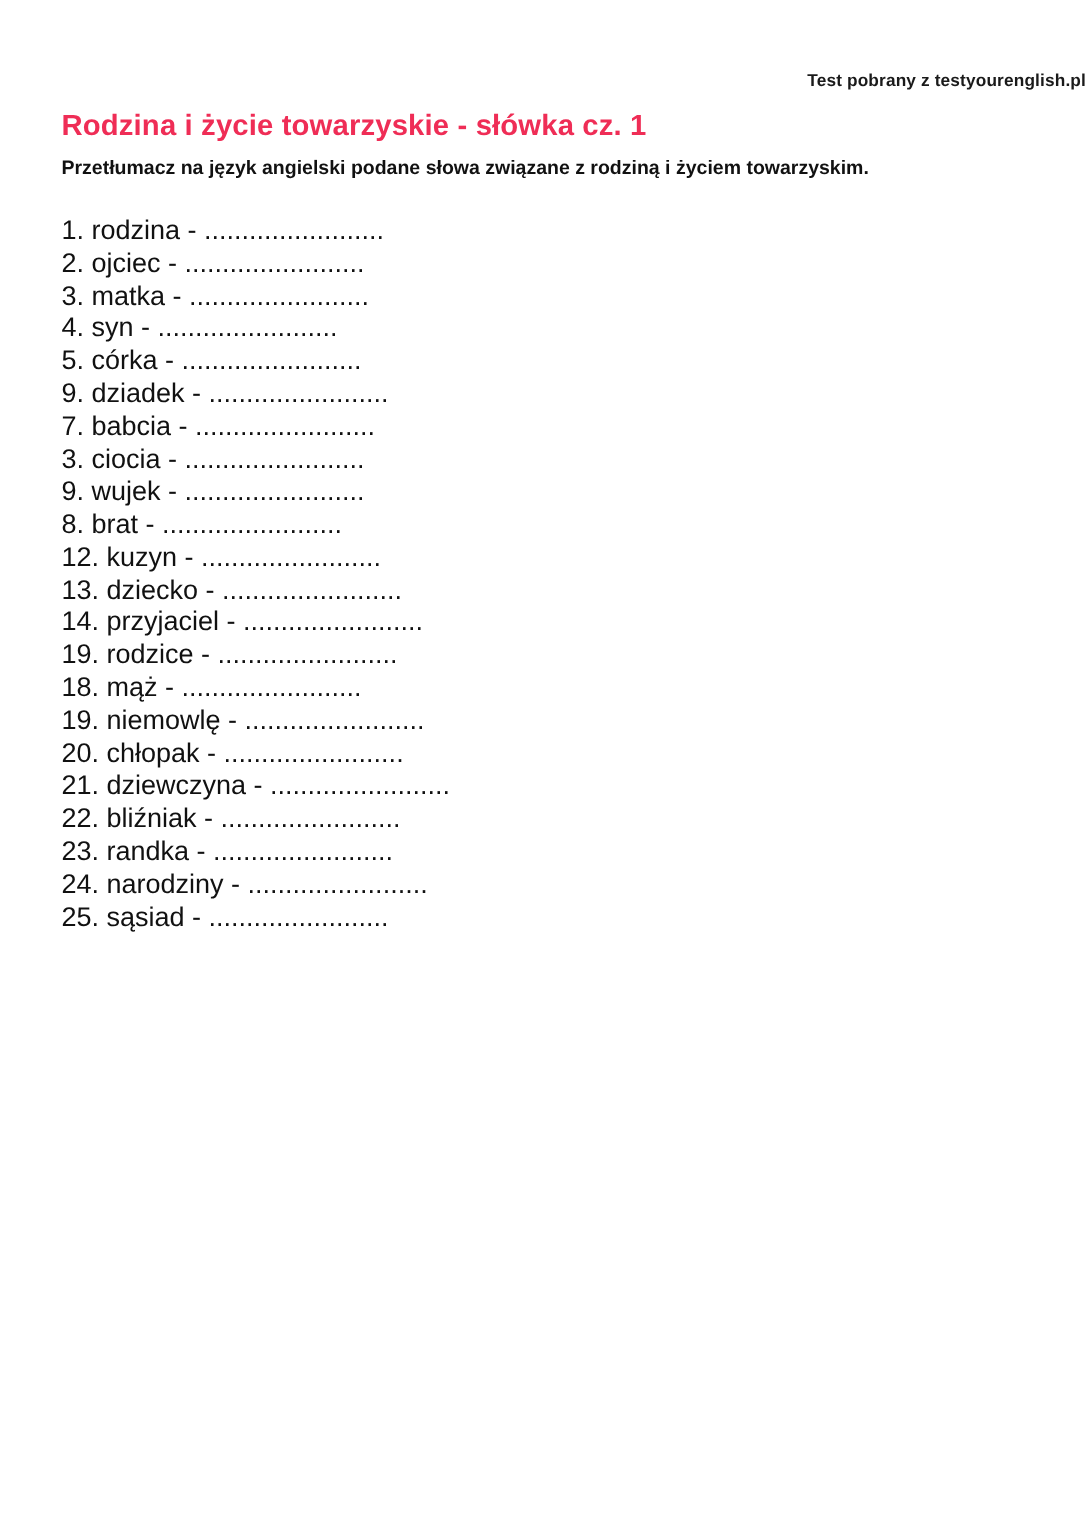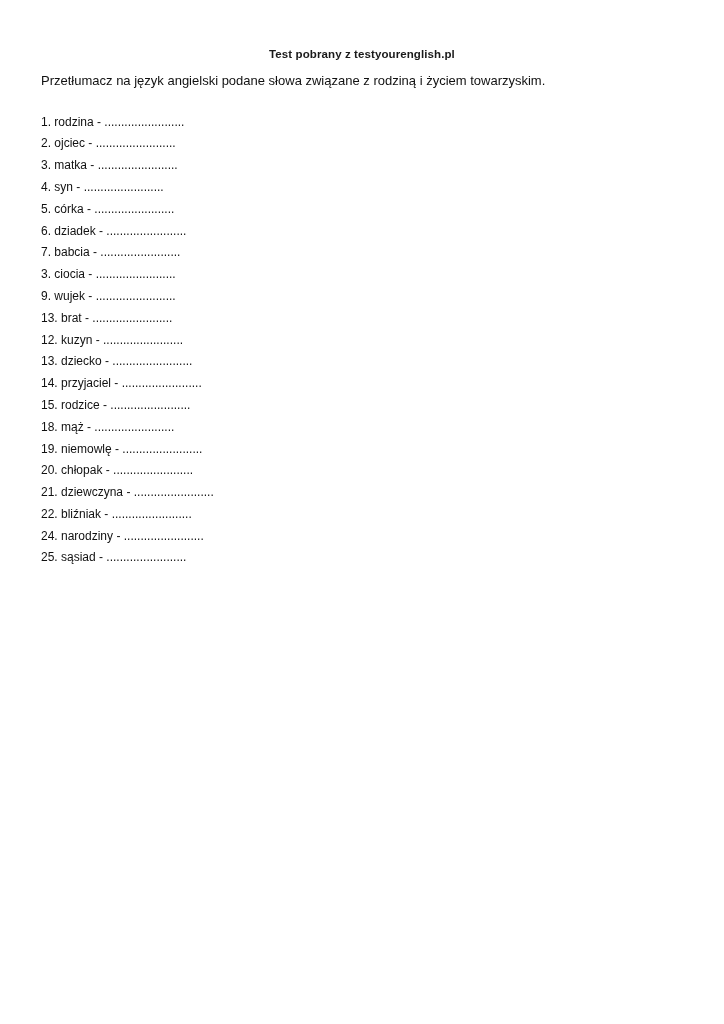--- a/index.html
+++ b/index.html
@@ -18,21 +18,21 @@
     position: relative;
     width: 724px;
     height: 1024px;
     box-sizing: border-box;
   }
   .header-note {
     position: absolute;
     top: 48px;
     left: 0;
     width: 724px;
-    text-align: center;
+    text-align: right;
     font-size: 11.5px;
     font-weight: bold;
     color: #1a1a1a;
     letter-spacing: 0.1px;
   }
   .content {
     position: absolute;
     top: 72px;
     left: 41px;
     width: 640px;
@@ -43,63 +43,66 @@
     color: #ef2d56;
     margin: 0 0 7px 0;
     line-height: 1.25;
     letter-spacing: 0.1px;
   }
   .doc-instruction {
     font-size: 13px;
     color: #111111;
     margin: 0 0 22px 0;
     line-height: 1.35;
+    font-weight: bold;
   }
   .word-list {
     list-style: none;
     margin: 0;
     padding: 0;
   }
   .word-list li {
-    font-size: 12px;
+    font-size: 18px;
     color: #111111;
     line-height: 21.8px;
     white-space: pre;
   }
 </style>
 </head>
 <body>
 
 <div class="page">
 
   <div class="header-note">Test pobrany z testyourenglish.pl</div>
 
   <div class="content">
 
+    <h1 class="doc-title">Rodzina i życie towarzyskie - słówka cz. 1</h1>
 
     <p class="doc-instruction">Przetłumacz na język  angielski podane słowa związane z rodziną i życiem towarzyskim.</p>
 
     <ol class="word-list">
       <li>1. rodzina - ........................</li>
       <li>2. ojciec - ........................</li>
       <li>3. matka - ........................</li>
       <li>4. syn - ........................</li>
       <li>5. córka - ........................</li>
-      <li>6. dziadek - ........................</li>
+      <li>9. dziadek - ........................</li>
       <li>7. babcia - ........................</li>
       <li>3. ciocia - ........................</li>
       <li>9. wujek - ........................</li>
-      <li>13. brat - ........................</li>
+      <li>8. brat - ........................</li>
       <li>12. kuzyn - ........................</li>
       <li>13. dziecko - ........................</li>
       <li>14. przyjaciel - ........................</li>
-      <li>15. rodzice - ........................</li>
+      <li>19. rodzice - ........................</li>
       <li>18. mąż - ........................</li>
       <li>19. niemowlę - ........................</li>
       <li>20. chłopak - ........................</li>
       <li>21. dziewczyna - ........................</li>
       <li>22. bliźniak - ........................</li>
+      <li>23. randka - ........................</li>
       <li>24. narodziny - ........................</li>
       <li>25. sąsiad - ........................</li>
     </ol>
 
   </div>
 </div>
 
 </body></html>

